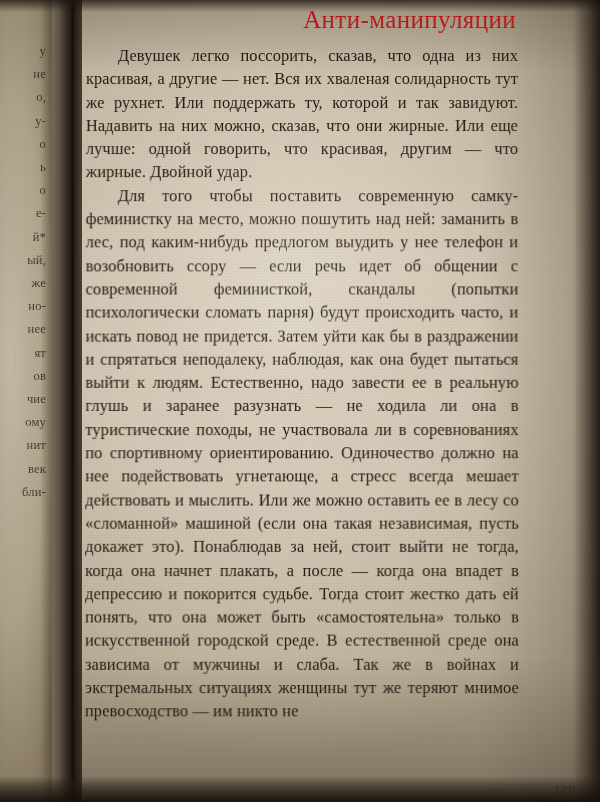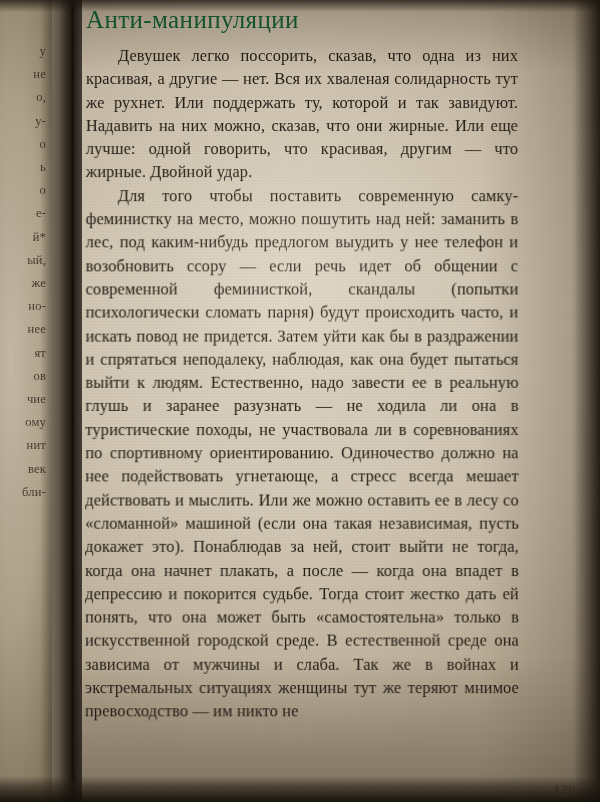--- a/index.html
+++ b/index.html
@@ -82,25 +82,25 @@
     left: 86px;
     top: 0;
     width: 496px;
     height: 802px;
   }
   .chapter-title {
     position: absolute;
     left: 0;
     top: 6px;
     width: 430px;
-    text-align: left;
+    text-align: right;
     font-family: "Liberation Serif", serif;
     font-size: 25px;
     font-weight: 400;
-    color: #14532d;
+    color: #b91c1c;
     letter-spacing: 0.4px;
   }
   .body {
     position: absolute;
     left: 0;
     top: 44px;
     width: 432px;
     font-family: "Liberation Serif", serif;
     font-size: 16.4px;
     line-height: 23.3px;

